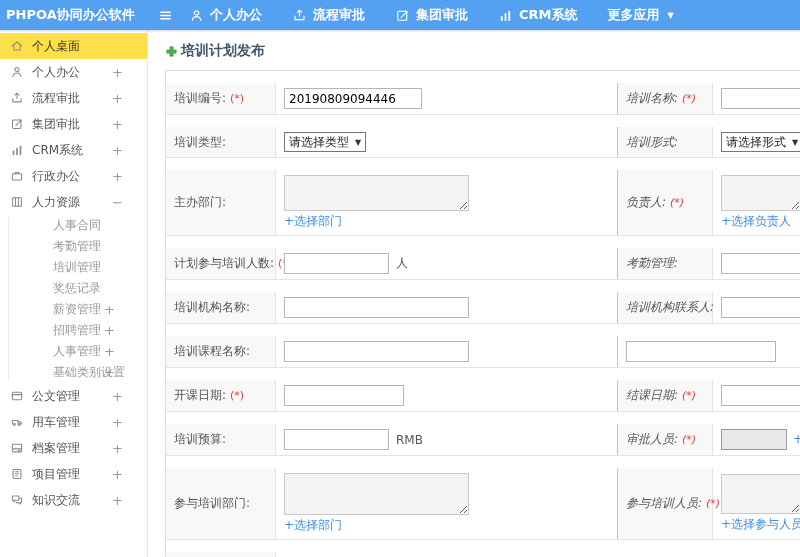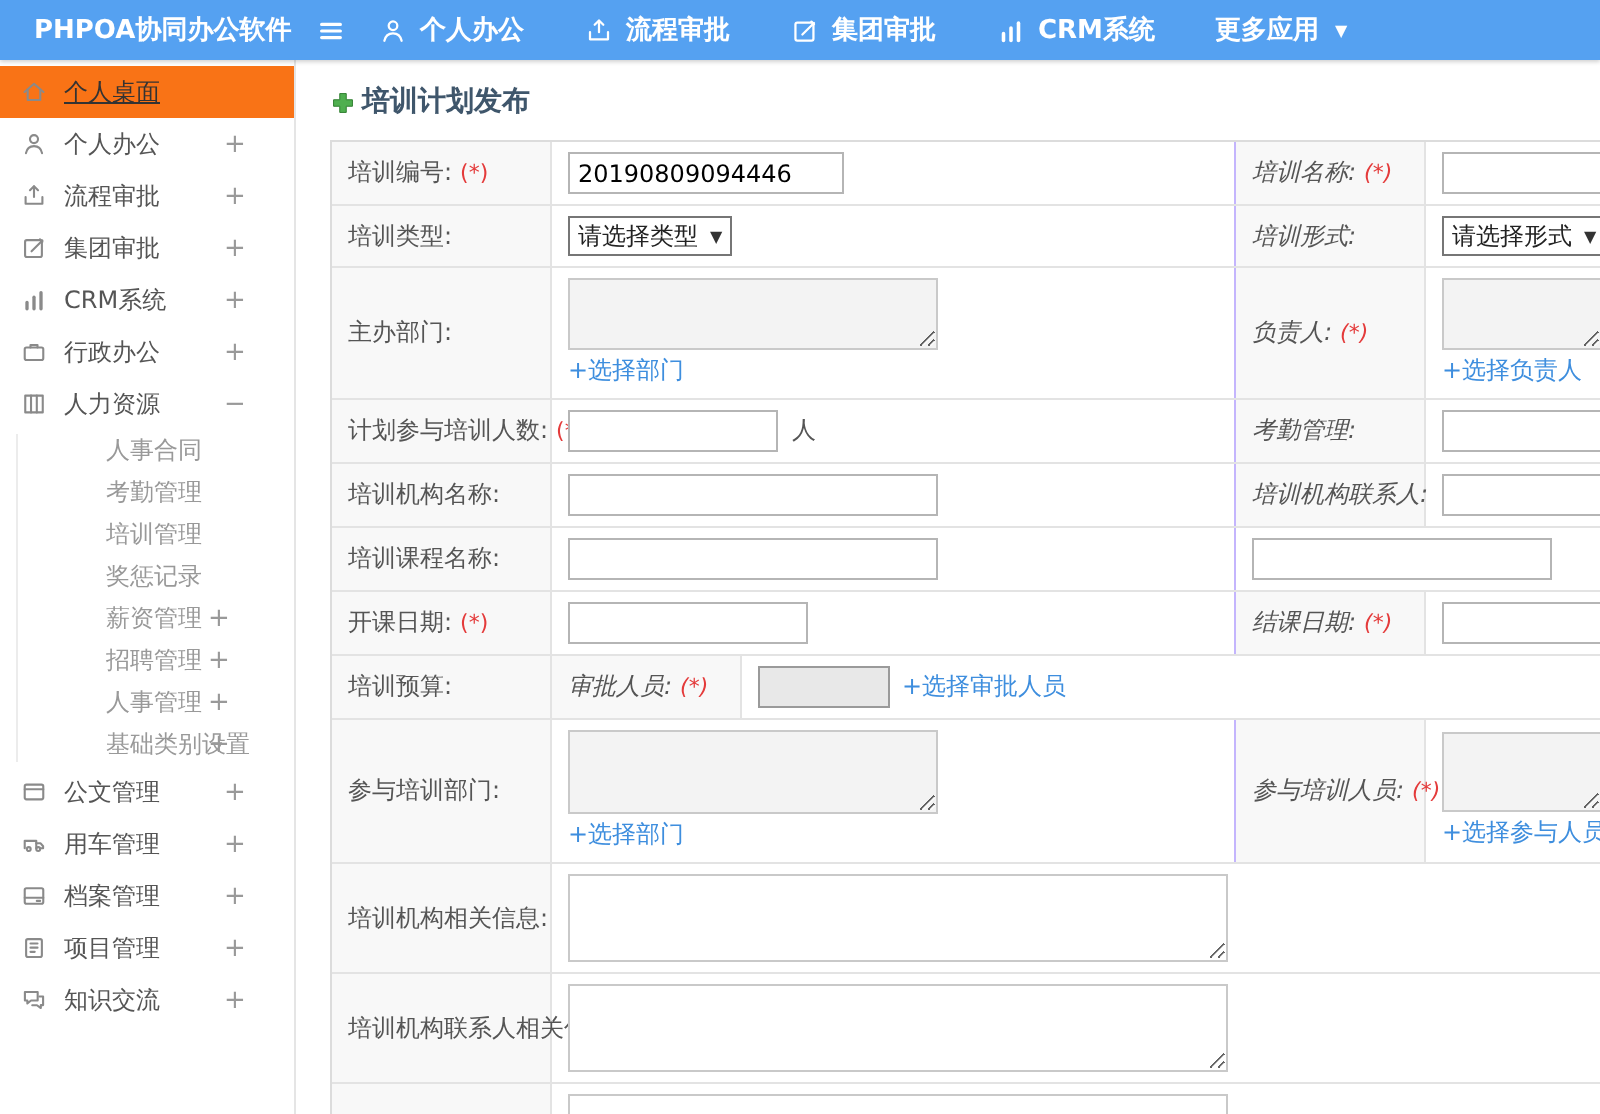--- a/index.html
+++ b/index.html
@@ -2,56 +2,56 @@
 <html><head>
 <meta charset="utf-8">
 <style>
   * { margin:0; padding:0; box-sizing:border-box; }
   html,body { width:800px; height:557px; overflow:hidden; background:#fff;
               font-family:"DejaVu Sans","Liberation Sans",sans-serif; }
 
   
   .hdr { height:30px; background:#55a1f1; display:flex; align-items:center;
          color:#fff; position:relative; z-index:5; box-shadow:0 1px 2px rgba(0,0,0,.18); }
-  .brand { width:148px; padding-left:17px; font-size:13px; font-weight:bold; white-space:nowrap; }
+  .brand { width:148px; padding-left:6px; font-size:13px; font-weight:bold; white-space:nowrap; }
   .hamb { margin:0 16px 0 10px; cursor:pointer; display:flex; }
   .hamb svg { width:15px; height:15px; stroke:#fff; stroke-width:1.7; fill:none; stroke-linecap:round;}
   .topnav { display:flex; align-items:center; }
   .nav-item { display:flex; align-items:center; gap:6px; font-size:13px; font-weight:bold;
               margin-right:30px; cursor:pointer; white-space:nowrap; }
   .nav-item .icn svg { width:15px; height:15px; }
   .caret { font-size:8px; margin-left:2px; }
 
   .icn { display:inline-flex; }
   .icn svg { width:14px; height:14px; fill:none; stroke:currentColor; stroke-width:1.2;
              stroke-linecap:round; stroke-linejoin:round; }
 
   
   .wrap { display:flex; height:527px; }
   .sidebar { width:148px; border-right:1px solid #e5e5e5; background:#fff; padding-top:3px; flex:none; }
   .sb-item { position:relative; display:flex; align-items:center; height:26px;
              padding-left:10px; font-size:12px; color:#555; cursor:pointer; }
   .sb-item .icn { color:#8a8a8a; }
   .sb-item .lbl { margin-left:8px; white-space:nowrap; }
-  .sb-item.active { background:#f97316; color:#333;text-decoration:underline; }
+  .sb-item.active { background:#fde047; color:#333; }
   .expand { position:absolute; left:112px; color:#999; font-size:13px; }
   .sb-sub { position:relative; }
   .sb-sub::before { content:""; position:absolute; left:8px; top:2px; bottom:2px; width:1px; background:#ececec; }
   .sb-sub .sb-item { height:21px; padding-left:53px; color:#999; }
   .sb-sub .expand { left:104px; }
 
   
   .main { flex:1; overflow:hidden; padding:8px 0 0 17px; background:#fff; }
   .ptitle { display:flex; align-items:center; gap:3px; font-size:14px; font-weight:bold;
             color:#3f566b; margin:4px 0 10px; }
   .ptitle svg { width:13px; height:13px; }
 
   .ftable { width:745px; border:1px solid #dcdcdc; border-bottom:none; }
   .frow { display:flex; border-bottom:1px solid #e3e3e3; }
-  .fcell { padding:5px 8px; display:flex; align-items:center; }
+  .fcell { padding:5px 8px; display:flex; align-items:center;margin-top:12px; }
   .fcell.col { flex-direction:column; align-items:flex-start; justify-content:center; }
   .c-l1 { width:110px; background:#f8f8f8; border-right:1px solid #e3e3e3; flex:none; }
   .c-f1 { width:342px; border-right:1px solid #c4b5fd; flex:none; }
   .c-l2 { width:95px;  background:#f8f8f8; border-right:1px solid #e3e3e3; flex:none;font-style:italic; }
   .c-f2 { flex:1; min-width:0; }
   .c-bf { flex:1; }
 
   .flabel { font-size:12px; color:#555; white-space:nowrap; }
   .req { color:#e43b3b; margin-left:4px; font-size:11px; }
 
@@ -403,20 +403,24 @@
             <span class="req">(*)</span>
           </div>
           <div class="fcell c-f2">
             <input class="ipt" style="width: 150px;">
           </div>
         </div>
         <div class="frow">
           <div class="fcell c-l1">
             <span class="flabel">培训预算:</span>
           </div>
+          <div class="fcell c-f1">
+            <input class="ipt" style="width: 105px;">
+            <span class="sfx">RMB</span>
+          </div>
           <div class="fcell c-l2">
             <span class="flabel">审批人员:</span>
             <span class="req">(*)</span>
           </div>
           <div class="fcell c-f2">
             <input class="ipt gray" style="width: 66px;">
             <a class="lnk inline">+选择审批人员</a>
           </div>
         </div>
         <div class="frow">

